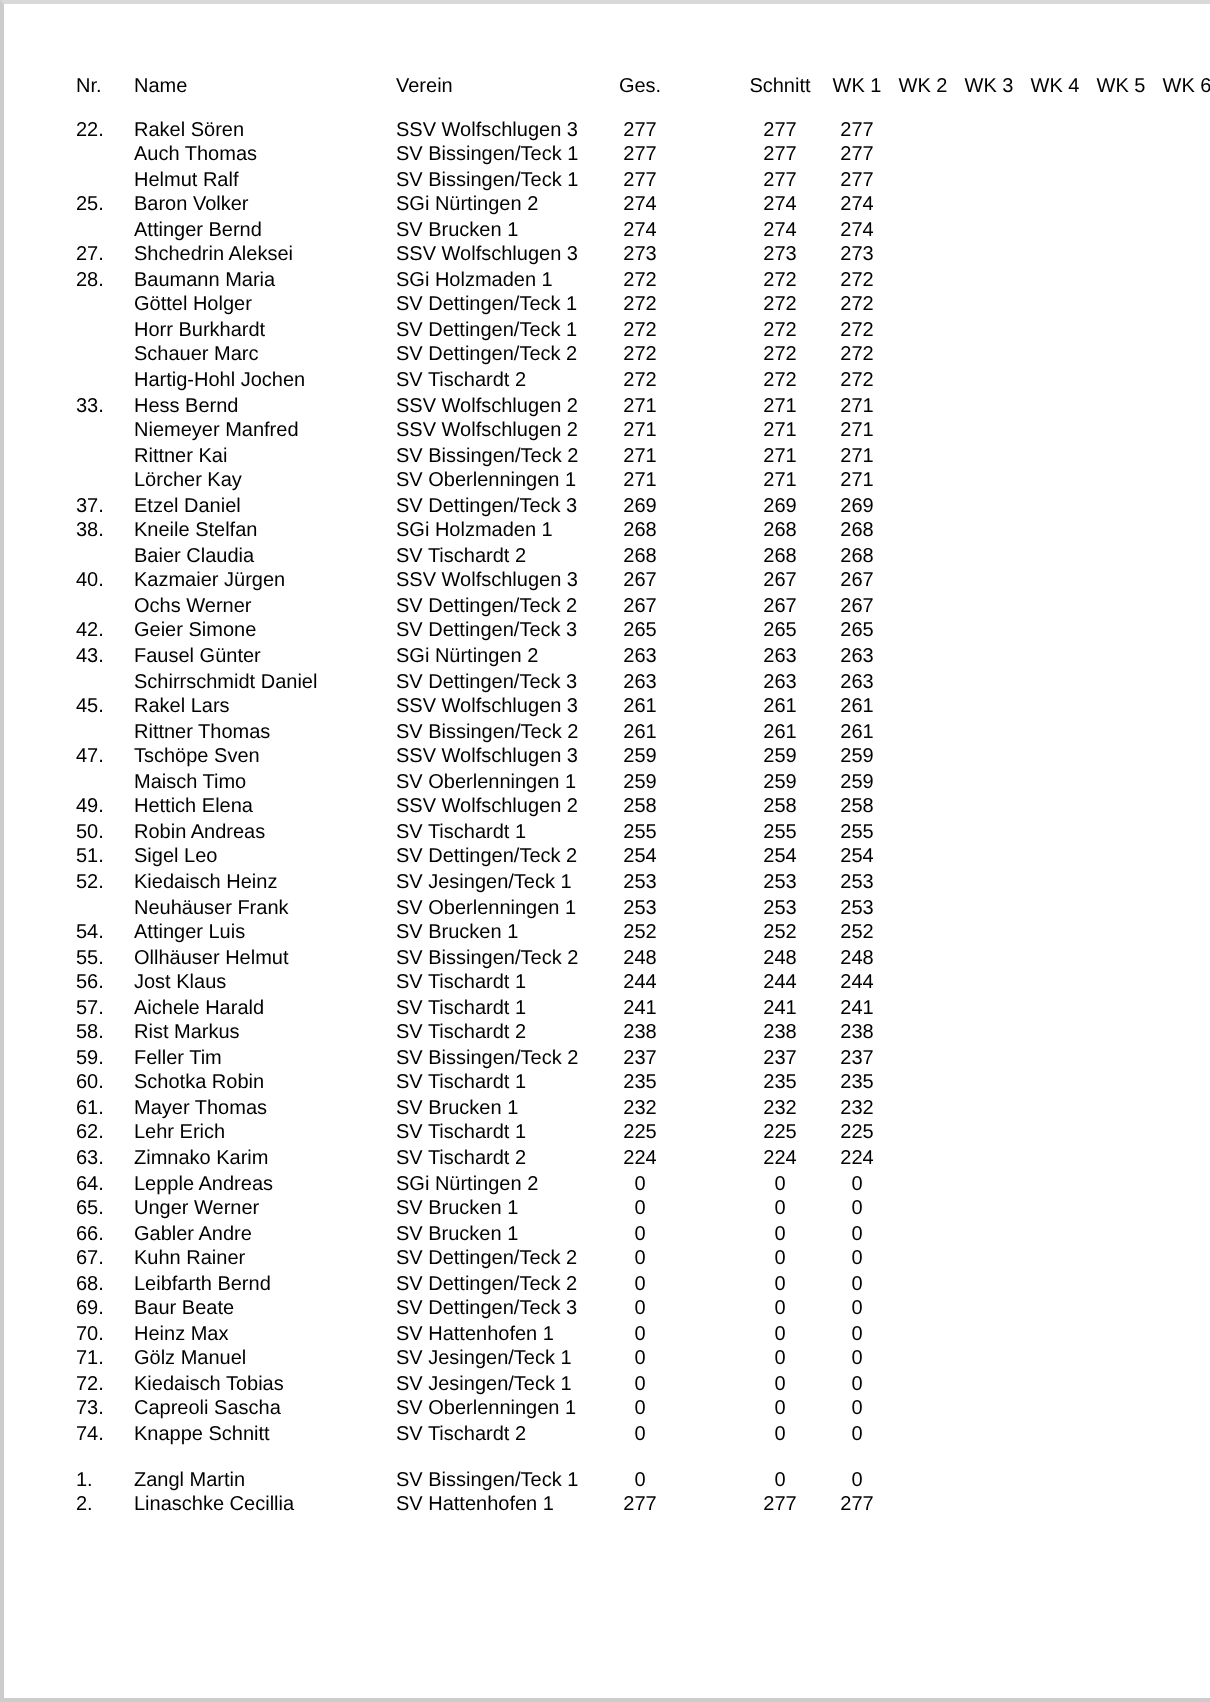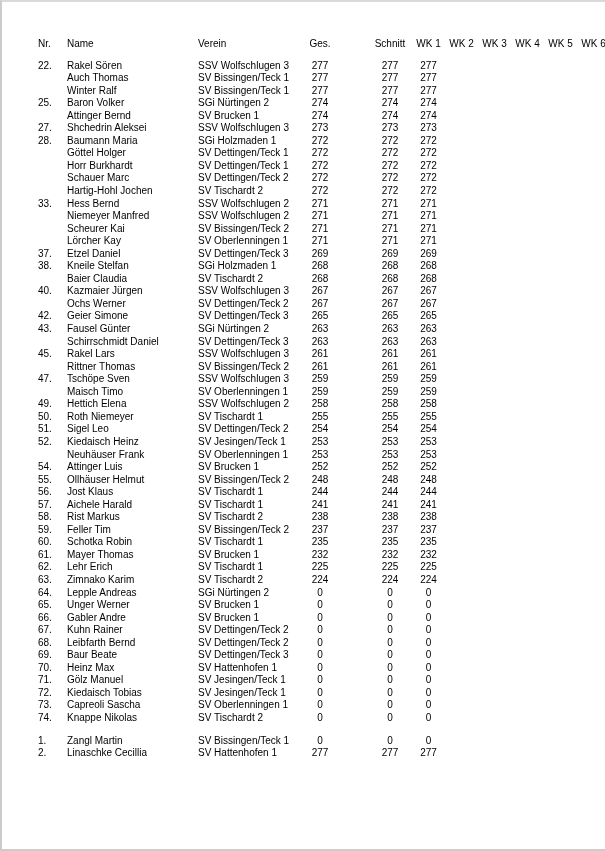--- a/index.html
+++ b/index.html
@@ -100,21 +100,21 @@
           <span class="c col-schnitt">277</span>
           <span class="c col-wk">277</span>
           <span class="c col-wk"></span>
           <span class="c col-wk"></span>
           <span class="c col-wk"></span>
           <span class="c col-wk"></span>
           <span class="c col-wk"></span>
         </div>
         <div class="trow">
           <span class="c col-nr"></span>
-          <span class="c col-name">Winter Ralf</span>
+          <span class="c col-name">Helmut Ralf</span>
           <span class="c col-verein">SV Bissingen/Teck 1</span>
           <span class="c col-ges">277</span>
           <span class="c col-schnitt">277</span>
           <span class="c col-wk">277</span>
           <span class="c col-wk"></span>
           <span class="c col-wk"></span>
           <span class="c col-wk"></span>
           <span class="c col-wk"></span>
           <span class="c col-wk"></span>
         </div>
@@ -243,21 +243,21 @@
           <span class="c col-schnitt">271</span>
           <span class="c col-wk">271</span>
           <span class="c col-wk"></span>
           <span class="c col-wk"></span>
           <span class="c col-wk"></span>
           <span class="c col-wk"></span>
           <span class="c col-wk"></span>
         </div>
         <div class="trow">
           <span class="c col-nr"></span>
-          <span class="c col-name">Scheurer Kai</span>
+          <span class="c col-name">Rittner Kai</span>
           <span class="c col-verein">SV Bissingen/Teck 2</span>
           <span class="c col-ges">271</span>
           <span class="c col-schnitt">271</span>
           <span class="c col-wk">271</span>
           <span class="c col-wk"></span>
           <span class="c col-wk"></span>
           <span class="c col-wk"></span>
           <span class="c col-wk"></span>
           <span class="c col-wk"></span>
         </div>
@@ -438,21 +438,21 @@
           <span class="c col-schnitt">258</span>
           <span class="c col-wk">258</span>
           <span class="c col-wk"></span>
           <span class="c col-wk"></span>
           <span class="c col-wk"></span>
           <span class="c col-wk"></span>
           <span class="c col-wk"></span>
         </div>
         <div class="trow">
           <span class="c col-nr">50.</span>
-          <span class="c col-name">Roth Niemeyer</span>
+          <span class="c col-name">Robin Andreas</span>
           <span class="c col-verein">SV Tischardt 1</span>
           <span class="c col-ges">255</span>
           <span class="c col-schnitt">255</span>
           <span class="c col-wk">255</span>
           <span class="c col-wk"></span>
           <span class="c col-wk"></span>
           <span class="c col-wk"></span>
           <span class="c col-wk"></span>
           <span class="c col-wk"></span>
         </div>
@@ -750,21 +750,21 @@
           <span class="c col-schnitt">0</span>
           <span class="c col-wk">0</span>
           <span class="c col-wk"></span>
           <span class="c col-wk"></span>
           <span class="c col-wk"></span>
           <span class="c col-wk"></span>
           <span class="c col-wk"></span>
         </div>
         <div class="trow">
           <span class="c col-nr">74.</span>
-          <span class="c col-name">Knappe Nikolas</span>
+          <span class="c col-name">Knappe Schnitt</span>
           <span class="c col-verein">SV Tischardt 2</span>
           <span class="c col-ges">0</span>
           <span class="c col-schnitt">0</span>
           <span class="c col-wk">0</span>
           <span class="c col-wk"></span>
           <span class="c col-wk"></span>
           <span class="c col-wk"></span>
           <span class="c col-wk"></span>
           <span class="c col-wk"></span>
         </div>

